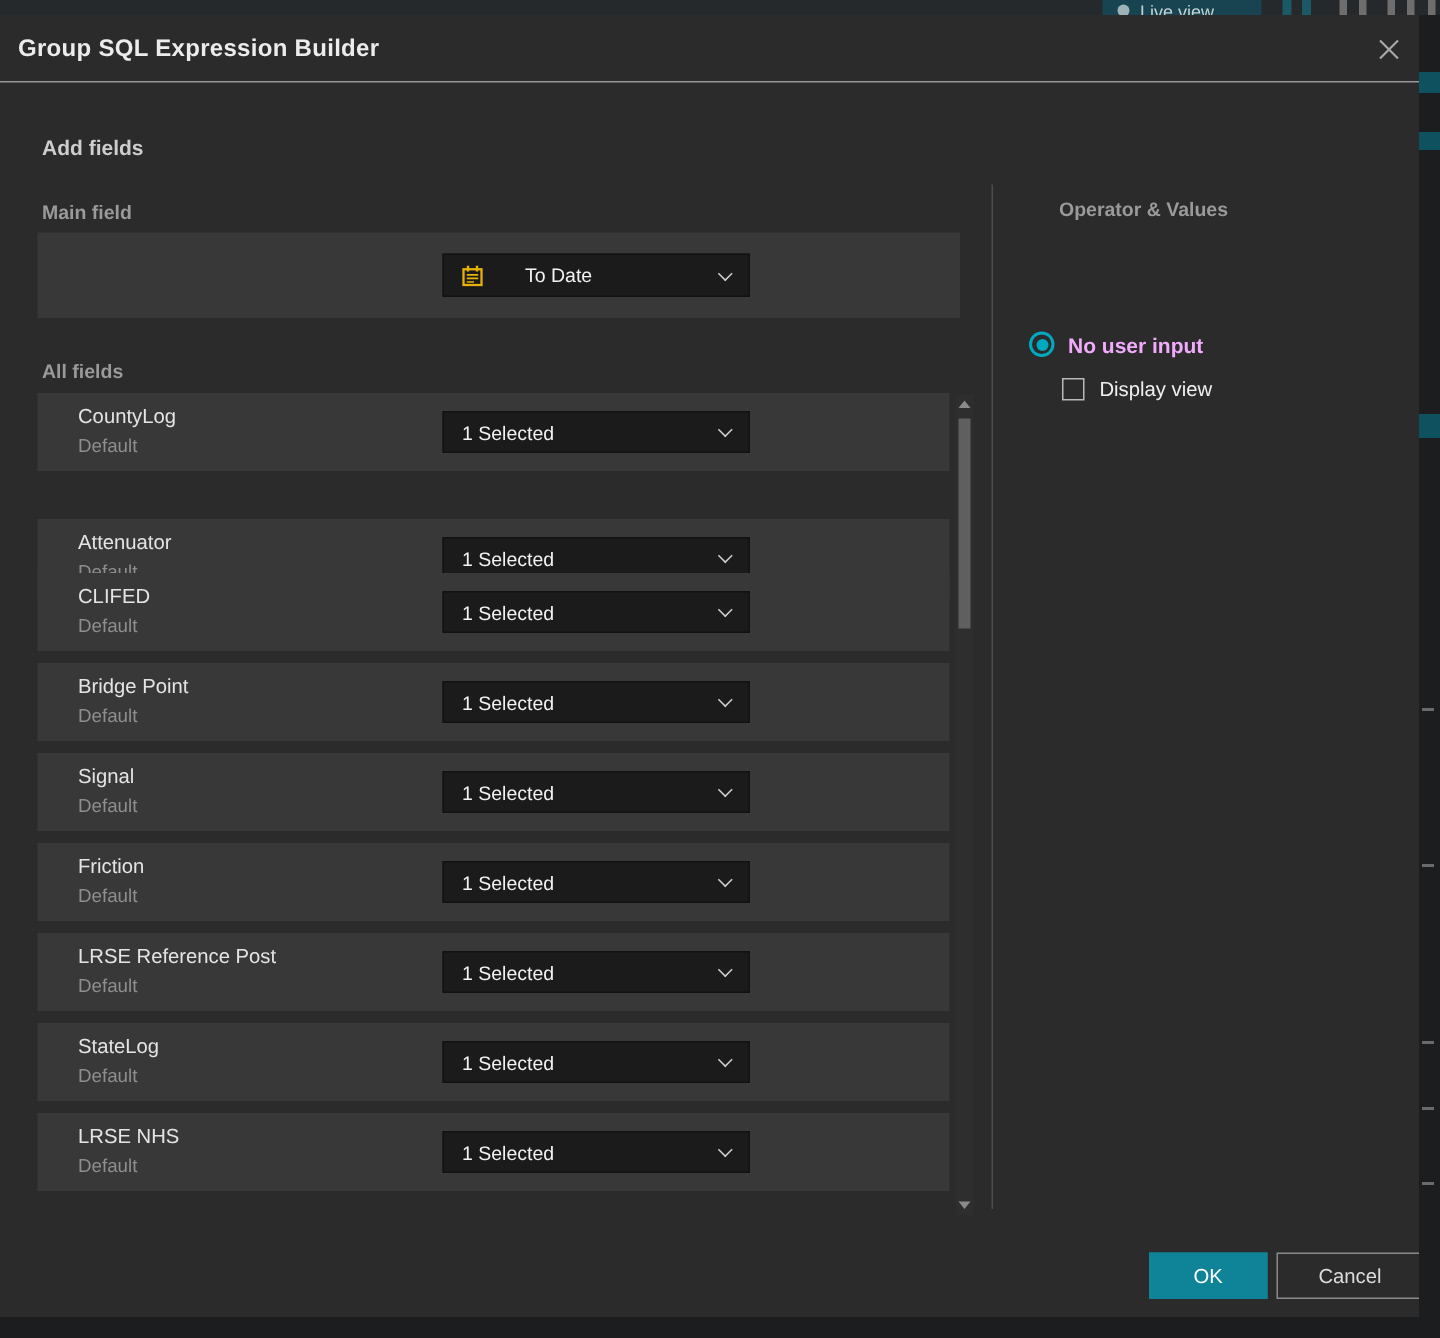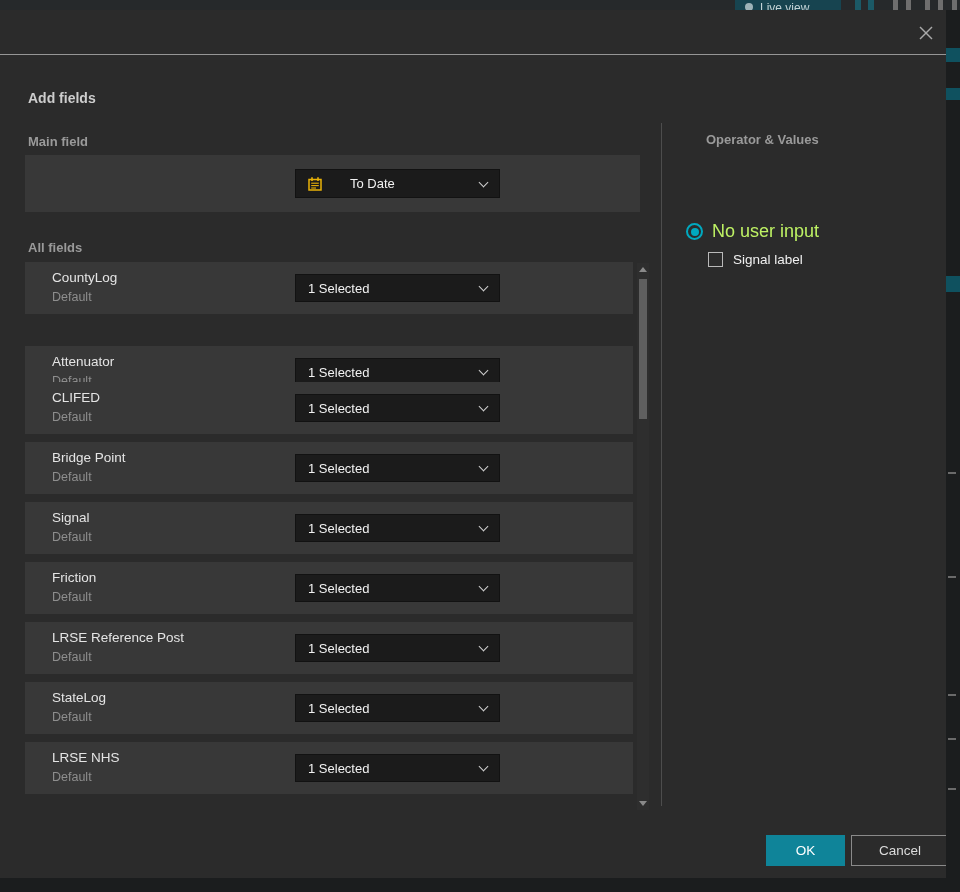--- a/index.html
+++ b/index.html
@@ -56,21 +56,21 @@
   .sb-up   { top:4px;    border-bottom:5px solid #8a8a8a; }
   .sb-down { bottom:4px; border-top:5px solid #8a8a8a; }
   .sb-thumb { position:absolute; left:2px; top:16px; width:8px; height:140px; background:#5f5f5f; cursor:pointer; }
 
   .vdivider { position:absolute; left:661px; top:113px; width:1px; height:683px; background:#4d4d4d; }
 
   
   .radio-row { position:absolute; left:686px; top:211px; display:flex; align-items:center; cursor:pointer; }
   .radio-outer { width:17px; height:17px; border-radius:50%; border:2px solid #00a9bf; display:flex; align-items:center; justify-content:center; }
   .radio-inner { width:8px; height:8px; border-radius:50%; background:#00a9bf; }
-  .radio-label { margin-left:9px; font-size:18px; color:#bef264; }
+  .radio-label { margin-left:9px; font-size:14px; color:#f0abfc;font-weight:bold; }
 
   .check-row { position:absolute; left:708px; top:242px; display:flex; align-items:center; cursor:pointer; }
   .checkbox { width:15px; height:15px; border:1.5px solid #b9b9b9; background:transparent; }
   .check-label { margin-left:10px; font-size:13.5px; color:#f0f0f0; }
 
   
   .btn { position:absolute; top:825px; height:31px; font-size:13.5px; display:flex; align-items:center; justify-content:center; cursor:pointer; }
   .btn-ok { left:766px; width:79px; background:#0f8499; color:#ffffff; border:1px solid #0f8499; }
   .btn-cancel { left:851px; width:98px; background:transparent; color:#dcdcdc; border:1px solid #8a8a8a; }
 </style>
@@ -100,20 +100,21 @@
   <div class="rfrag dash" style="top:684px;"></div>
   <div class="rfrag dash" style="top:728px;"></div>
   <div class="rfrag dash" style="top:778px;"></div>
 </div>
 
 <div class="bottom-strip"></div>
 
 <div class="modal">
 
   <div class="mheader">
+    <div class="mtitle">Group SQL Expression Builder</div>
     <div class="mclose">
       <svg width="16" height="16" viewBox="0 0 16 16">
         <line x1="2" y1="2" x2="14" y2="14" stroke="#a9a9a9" stroke-width="1.4"></line>
         <line x1="14" y1="2" x2="2" y2="14" stroke="#a9a9a9" stroke-width="1.4"></line>
       </svg>
     </div>
   </div>
 
   <div class="h-add">Add fields</div>
 
@@ -230,19 +231,19 @@
 
   <div class="radio-row">
     <span class="radio-outer">
         <span class="radio-inner"></span>
       </span>
     <span class="radio-label">No user input</span>
   </div>
 
   <div class="check-row">
     <span class="checkbox"></span>
-    <span class="check-label">Signal label</span>
+    <span class="check-label">Display view</span>
   </div>
 
   <div class="btn btn-ok">OK</div>
   <div class="btn btn-cancel">Cancel</div>
 
 </div>
 
 </body></html>

